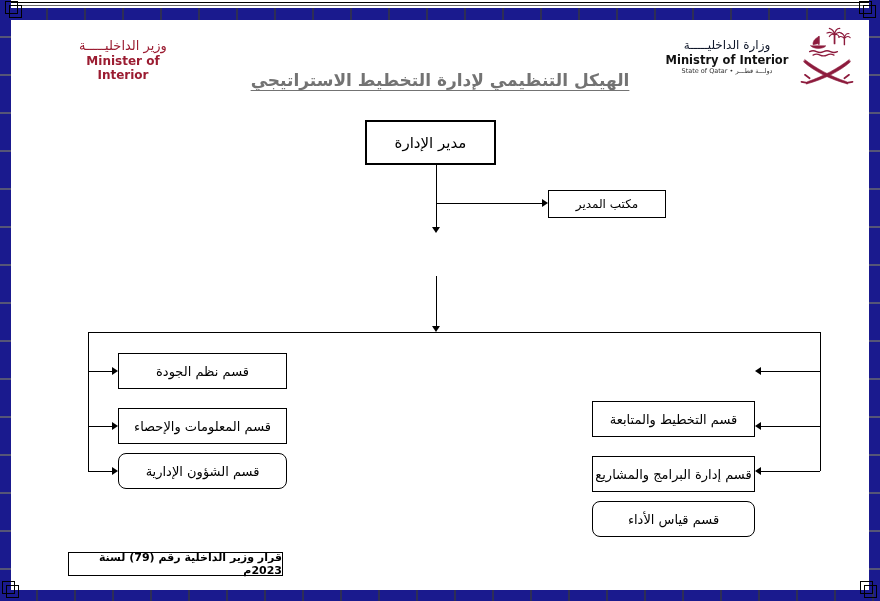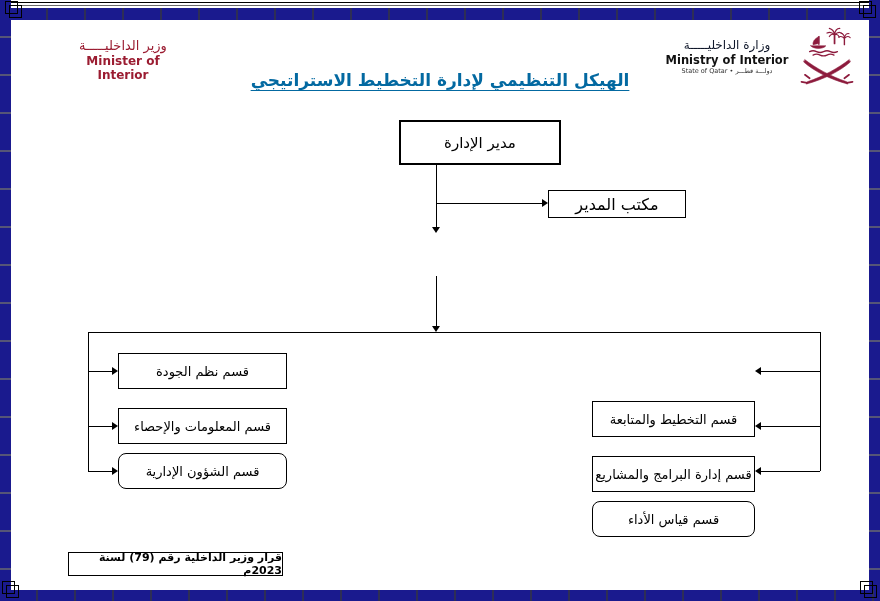--- a/index.html
+++ b/index.html
@@ -38,33 +38,33 @@
   .hdr-left .en{font-size:12px;font-weight:bold;line-height:14px;text-align:center;}
   .hdr-right{position:absolute;right:88px;top:38px;width:130px;text-align:center;color:#222;}
   .hdr-right .ar{font-size:12px;line-height:15px;color:#0f172a;}
   .hdr-right .en{font-size:11.5px;font-weight:bold;line-height:14px;color:#111;}
   .hdr-right .sub{font-size:6.5px;line-height:9px;color:#333;text-align:center;}
   .emblem{position:absolute;right:24px;top:26px;width:58px;height:64px;}
 
   
   .title{
     position:absolute;left:50%;top:70px;transform:translateX(-50%);
-    font-size:17px;font-weight:bold;color:#0369a1;white-space:nowrap;
+    font-size:17px;font-weight:bold;color:#737373;white-space:nowrap;
     text-decoration:underline;text-underline-offset:4px;direction:rtl;
   }
 
   
   .obox{
     position:absolute;box-sizing:border-box;border:1px solid #000;background:#fff;
     display:flex;align-items:center;justify-content:center;
     direction:rtl;text-align:center;color:#000;
   }
   .obox.big{border-width:2px;font-size:15px;}
-  .box-director{left:365px;top:120px;width:162px;height:45px;margin-left:34px;}
-  .box-office{left:548px;top:190px;width:138px;height:28px;font-size:16px;}
+  .box-director{left:365px;top:120px;width:131px;height:45px;}
+  .box-office{left:548px;top:190px;width:118px;height:28px;font-size:12px;}
   .box-assistant{left:365px;top:234px;width:143px;height:42px;}
   .sec{width:169px;height:36px;font-size:13px;}
   .sec-l{left:118px;}
   .sec-r{left:592px;width:163px;margin-top:48px;}
   .row1{top:353px;} .row2{top:408px;} .row3{top:453px;border-radius:8px;}
 
   
   .vline,.hline{position:absolute;background:#000;}
   .vline{width:1px;}
   .hline{height:1px;}

